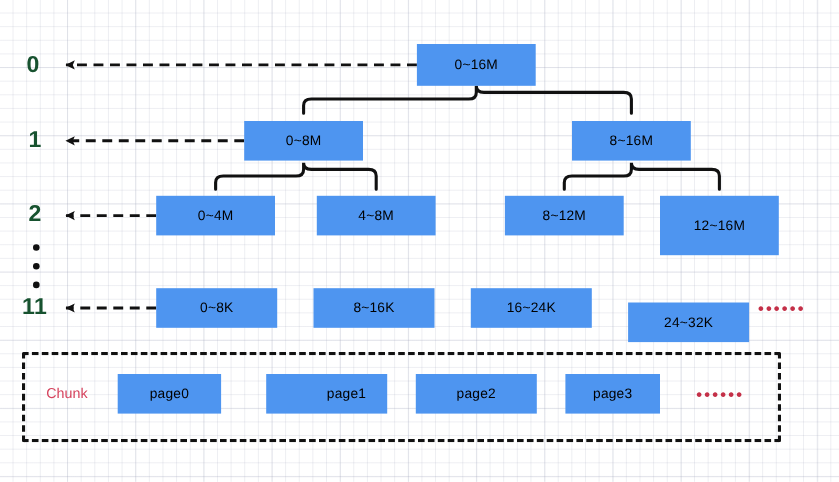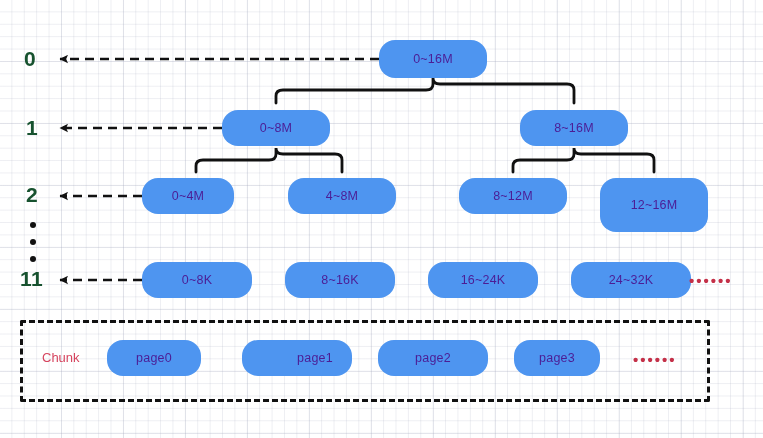--- a/index.html
+++ b/index.html
@@ -19,22 +19,22 @@
       linear-gradient(to right, rgba(150,155,180,0.17) 1px, transparent 1px),
       linear-gradient(to bottom, rgba(150,155,180,0.17) 1px, transparent 1px);
     background-size:62px 62px, 62px 62px, 12.4px 12.4px, 12.4px 12.4px;
     background-position:-1px -1px, -1px -1px, -1px -1px, -1px -1px;
   }
   #svglayer{position:absolute;left:0;top:0;width:763px;height:438px;pointer-events:none;}
 
   .node{
     position:absolute;
     background:#4e95f0;
-    border-radius:16px;
-    color:#4c1d95;
+    border-radius:0;
+    color:#000000;
     display:flex;align-items:center;justify-content:center;
     font-size:12.5px;
     letter-spacing:0.2px;
     box-sizing:border-box;
     white-space:nowrap;
   }
   .lvl{
     position:absolute;
     color:#17522f;
     font-size:21px;
@@ -126,29 +126,29 @@
     <i></i>
       <i></i>
       <i></i>
   </div>
 
   <div class="node" style="left:379px;top:40px;width:108px;height:38px;">0~16M</div>
 
   <div class="node" style="left:222px;top:110px;width:108px;height:36px;">0~8M</div>
   <div class="node" style="left:520px;top:110px;width:108px;height:36px;">8~16M</div>
 
-  <div class="node" style="left:142px;top:178px;width:92px;height:36px;">0~4M</div>
+  <div class="node" style="left:142px;top:178px;width:108px;height:36px;">0~4M</div>
   <div class="node" style="left:288px;top:178px;width:108px;height:36px;">4~8M</div>
   <div class="node" style="left:459px;top:178px;width:108px;height:36px;">8~12M</div>
   <div class="node" style="left:600px;top:178px;width:108px;height:54px;">12~16M</div>
 
   <div class="node" style="left:142px;top:262px;width:110px;height:36px;">0~8K</div>
   <div class="node" style="left:285px;top:262px;width:110px;height:36px;">8~16K</div>
   <div class="node" style="left:428px;top:262px;width:110px;height:36px;text-align:right;">16~24K</div>
-  <div class="node" style="left:571px;top:262px;width:120px;height:36px;">24~32K</div>
+  <div class="node" style="left:571px;top:275px;width:110px;height:36px;">24~32K</div>
 
   <div class="rdots" style="left:689px;top:273px;">••••••</div>
 
   <div class="chunkbox" style="left:20px;top:320px;width:690px;height:82px;"></div>
   <div class="chunklabel" style="left:42px;top:351px;">Chunk</div>
 
   <div class="node" style="left:107px;top:340px;width:94px;height:36px;">page0</div>
   <div class="node" style="left:242px;top:340px;width:110px;height:36px;padding-left:36px;">page1</div>
   <div class="node" style="left:378px;top:340px;width:110px;height:36px;">page2</div>
   <div class="node" style="left:514px;top:340px;width:86px;height:36px;">page3</div>

